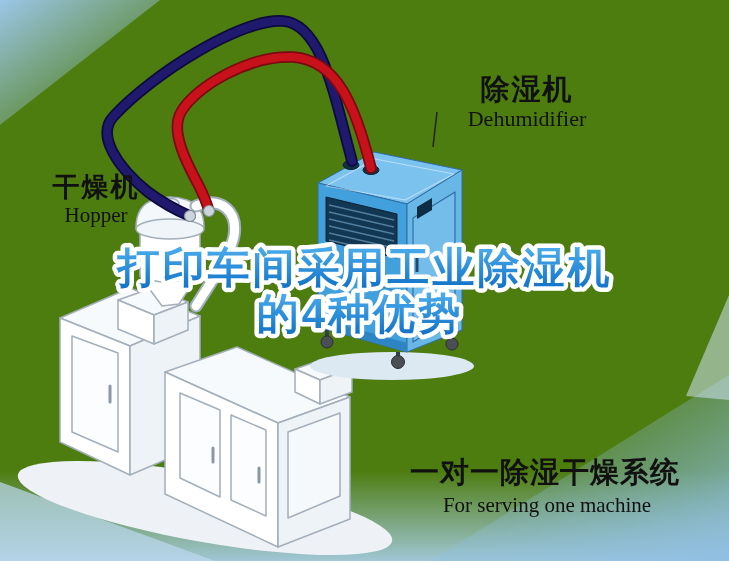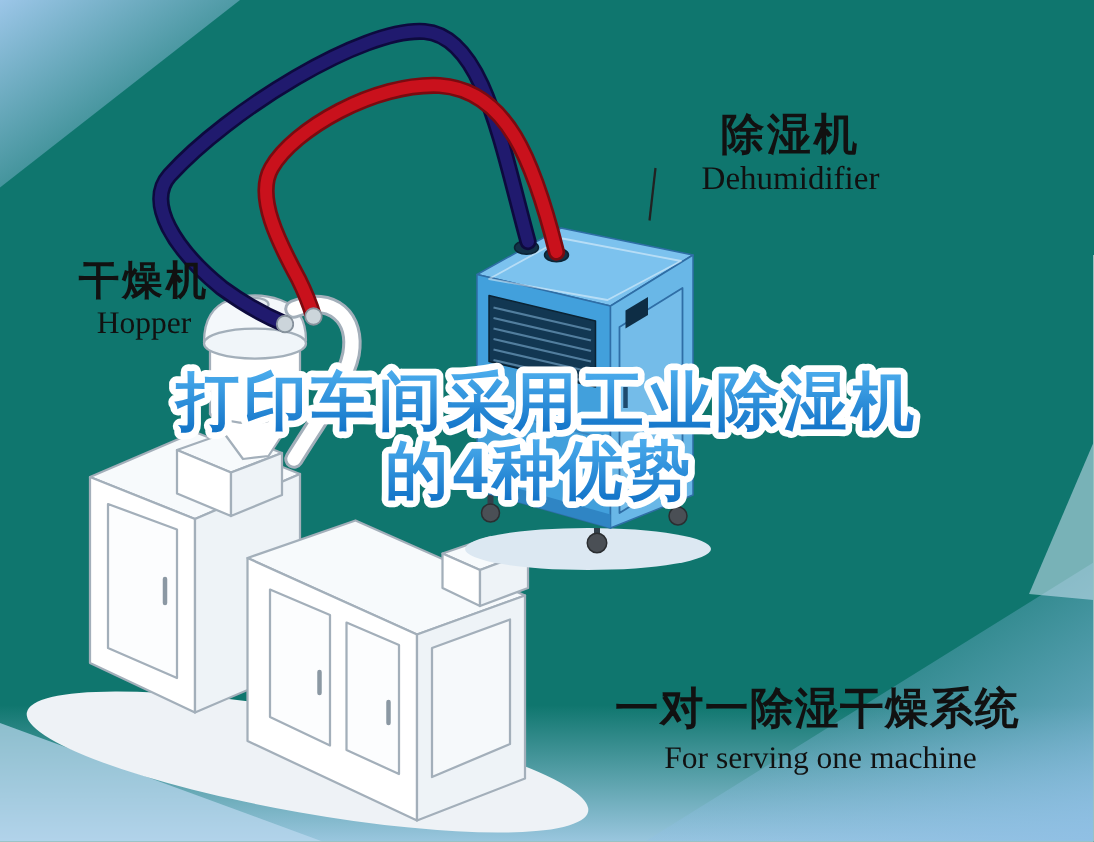--- a/index.html
+++ b/index.html
@@ -1,19 +1,19 @@
 <!DOCTYPE html>
 <html><head>
 <meta charset="utf-8">
 <style>
   html,body{margin:0;padding:0;background:#ffffff;}
   .stage{
     position:relative;
     width:729px;height:561px;
-    background:#0f766e;
+    background:#4d7c0f;
     overflow:hidden;
     font-family:"Liberation Sans", sans-serif;
     text-decoration:underline;
   }
   svg{display:block;}
   text{user-select:none;}
   .cn-label{font-family:"Liberation Sans", sans-serif;font-weight:bold;fill:#111111;}
   .en-label{font-family:"Liberation Serif", serif;fill:#111111;}
   .title-text{
     font-family:"Liberation Sans", sans-serif;

